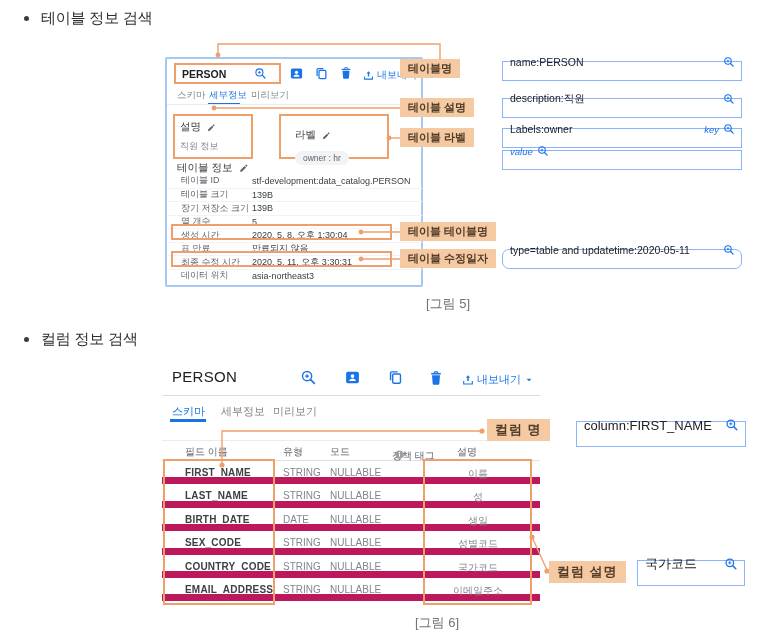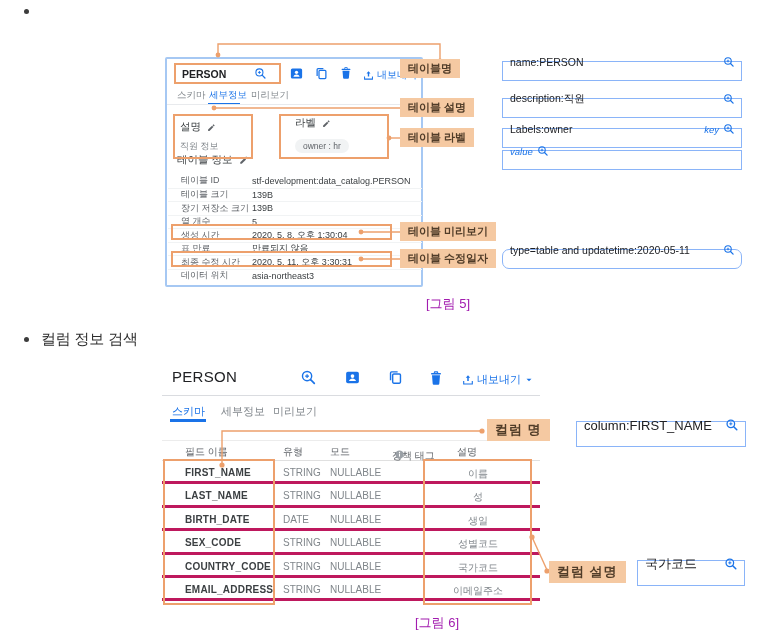--- a/index.html
+++ b/index.html
@@ -34,21 +34,21 @@
   .tab.active { color:#1a73e8; }
   .tab-underline { position:absolute; height:2px; background:#1a73e8; }
   .p1-divider { position:absolute; left:0px; top:45px; width:100%; height:1px; background:#e8eaed; }
 
   .obox { position:absolute; border:2px solid #eda06c; background:transparent; z-index:6; }
   .field-block-title { display:flex; align-items:center; gap:6px; font-size:10.5px; color:#3c4043; }
   .muted { color:#80868b; }
   .chip { display:inline-block; background:#f1f3f4; border-radius:8px; padding:2px 8px;
     font-size:8.5px; color:#5f6368; }
 
-  .info-title { position:absolute; left:10px; top:94px; display:flex; gap:7px; align-items:center;
+  .info-title { position:absolute; left:10px; top:102px; display:flex; gap:7px; align-items:center;
     font-size:10.5px; color:#3c4043; }
 
   .info-rows { position:absolute; left:1px; top:115px; width:254px; }
   .info-row { display:flex; height:13.5px; align-items:center; border-top:1px solid #f1f3f4; }
   .info-row:first-child { border-top:none; }
   .info-row .k { width:84px; padding-left:13px; font-size:9px; color:#5f6368; white-space:nowrap; }
   .info-row .v { font-size:9px; color:#3c4043; white-space:nowrap; }
 
   
   .ann { position:absolute; background:#f5c9a2; color:#503c28; font-weight:bold;
@@ -57,48 +57,49 @@
 
   
   .qbox { position:absolute; height:20px; border:1px solid #8ab4f8; background:#fff;
     display:flex; align-items:center; padding:0 6px 18px 7px; gap:4px; }
   .qbox input { border:0; outline:none; flex:1; font-size:10.5px; color:#202124;
     font-family:inherit; background:transparent; min-width:0; }
   .qbox .tag { font-size:9.5px; font-style:italic; color:#1a73e8; white-space:nowrap; }
   .qbox.big { height:26px; }
   .qbox.big input { font-size:13px; }
 
-  .caption { position:absolute; width:110px; text-align:center; font-size:13px; color:#a21caf; }
+  .caption { position:absolute; width:110px; text-align:center; font-size:13px; color:#737373; }
 
   
   .p2-title { position:absolute; left:172px; top:368px; font-size:15px; color:#202124;
     letter-spacing:0.3px; }
   .p2-divider { position:absolute; left:162px; top:395px; width:378px; height:1px; background:#dadce0; }
 
   .sch-header { position:absolute; left:162px; top:440px; width:378px; height:21px;
     border-top:1px solid #ececec; border-bottom:1px solid #e0e0e0; }
   .sch-header span { position:absolute; top:4px; font-size:10px; color:#5f6368; white-space:nowrap; }
   .sch-rows { position:absolute; left:162px; top:461px; width:378px; }
-  .sch-row { position:relative; height:23.4px; border-bottom:3px solid #be185d; }
+  .sch-row { position:relative; height:23.4px; border-bottom:7px solid #be185d; }
   .sch-row .c { position:absolute; top:6px; font-size:10px; white-space:nowrap; }
   .sch-row .f { left:23px; font-weight:bold; color:#3c4043; letter-spacing:0.2px; }
   .sch-row .t { left:121px; color:#80868b; }
   .sch-row .m { left:168px; color:#80868b; }
   .sch-row .d { left:261px; width:110px; text-align:center; color:#80868b; }
 
   .overlay { position:absolute; left:0; top:0; width:768px; height:641px;
     pointer-events:none; z-index:5; }
 </style>
 </head>
 <body>
 
 <div class="page">
 
   <div class="bullet" style="left:24px; top:9px;">
     <span class="dot"></span>
+    <span class="txt">테이블 정보 검색</span>
   </div>
 
   <div class="panel1">
 
     <div class="p1-search">
       <input type="text" value="PERSON" style="">
       <span class="icon">
         <svg width="13" height="13" viewBox="0 0 24 24">
             <circle cx="10" cy="10" r="6.5" fill="none" stroke="currentColor" stroke-width="2"></circle>
             <path d="M10 7.3v5.4M7.3 10h5.4" stroke="currentColor" stroke-width="1.7" fill="none"></path>
@@ -152,21 +153,21 @@
           <svg width="9" height="9" viewBox="0 0 24 24">
               <path d="M3 17.5V21h3.5L17 10.5 13.5 7z" fill="#5f6368"></path>
               <path d="M14.8 5.7l3.5 3.5 1.6-1.6a1.2 1.2 0 000-1.7l-1.8-1.8a1.2 1.2 0 00-1.7 0z" fill="#5f6368"></path>
             </svg>
         </span>
       </div>
       <div class="muted" style="font-size:9px; margin:6px 0 4px 5px;">직원 정보</div>
     </div>
 
     <div class="obox" style="left:112px; top:55px; width:110px; height:45px;">
-      <div class="field-block-title" style="margin:0 0 0 14px;">
+      <div class="field-block-title" style="margin:12px 0 0 14px;">
         <span>라벨</span>
         <span class="icon">
           <svg width="9" height="9" viewBox="0 0 24 24">
               <path d="M3 17.5V21h3.5L17 10.5 13.5 7z" fill="#5f6368"></path>
               <path d="M14.8 5.7l3.5 3.5 1.6-1.6a1.2 1.2 0 000-1.7l-1.8-1.8a1.2 1.2 0 00-1.7 0z" fill="#5f6368"></path>
             </svg>
         </span>
       </div>
       <div style="margin:5px 0 0 14px;">
         <span class="chip">owner : hr</span>
@@ -217,21 +218,21 @@
         </div>
     </div>
   </div>
 
   <div class="obox" style="left:171px; top:224px; width:221px; height:16px;"></div>
   <div class="obox" style="left:171px; top:251px; width:221px; height:16px;"></div>
 
   <div class="ann" style="left:400px; top:59px;  height:19px;">테이블명</div>
   <div class="ann" style="left:400px; top:98px;  height:19px;">테이블 설명</div>
   <div class="ann" style="left:400px; top:128px; height:19px;">테이블 라벨</div>
-  <div class="ann" style="left:400px; top:222px; height:19px;">테이블 미리보기</div>
+  <div class="ann" style="left:400px; top:222px; height:19px;">테이블 테이블명</div>
   <div class="ann" style="left:400px; top:249px; height:19px;">테이블 수정일자</div>
 
   <div class="qbox" style="left:502px; top:61px;  width:240px;">
     <input value="name:PERSON" style="">
     <span class="tag"></span>
     <span class="icon">
         <svg width="12" height="12" viewBox="0 0 24 24">
           <circle cx="10" cy="10" r="6.5" fill="none" stroke="currentColor" stroke-width="2.2"></circle>
           <path d="M10 7.3v5.4M7.3 10h5.4" stroke="currentColor" stroke-width="1.7" fill="none"></path>
           <path d="M15 15l5.2 5.2" stroke="currentColor" stroke-width="2.6" stroke-linecap="round"></path>

